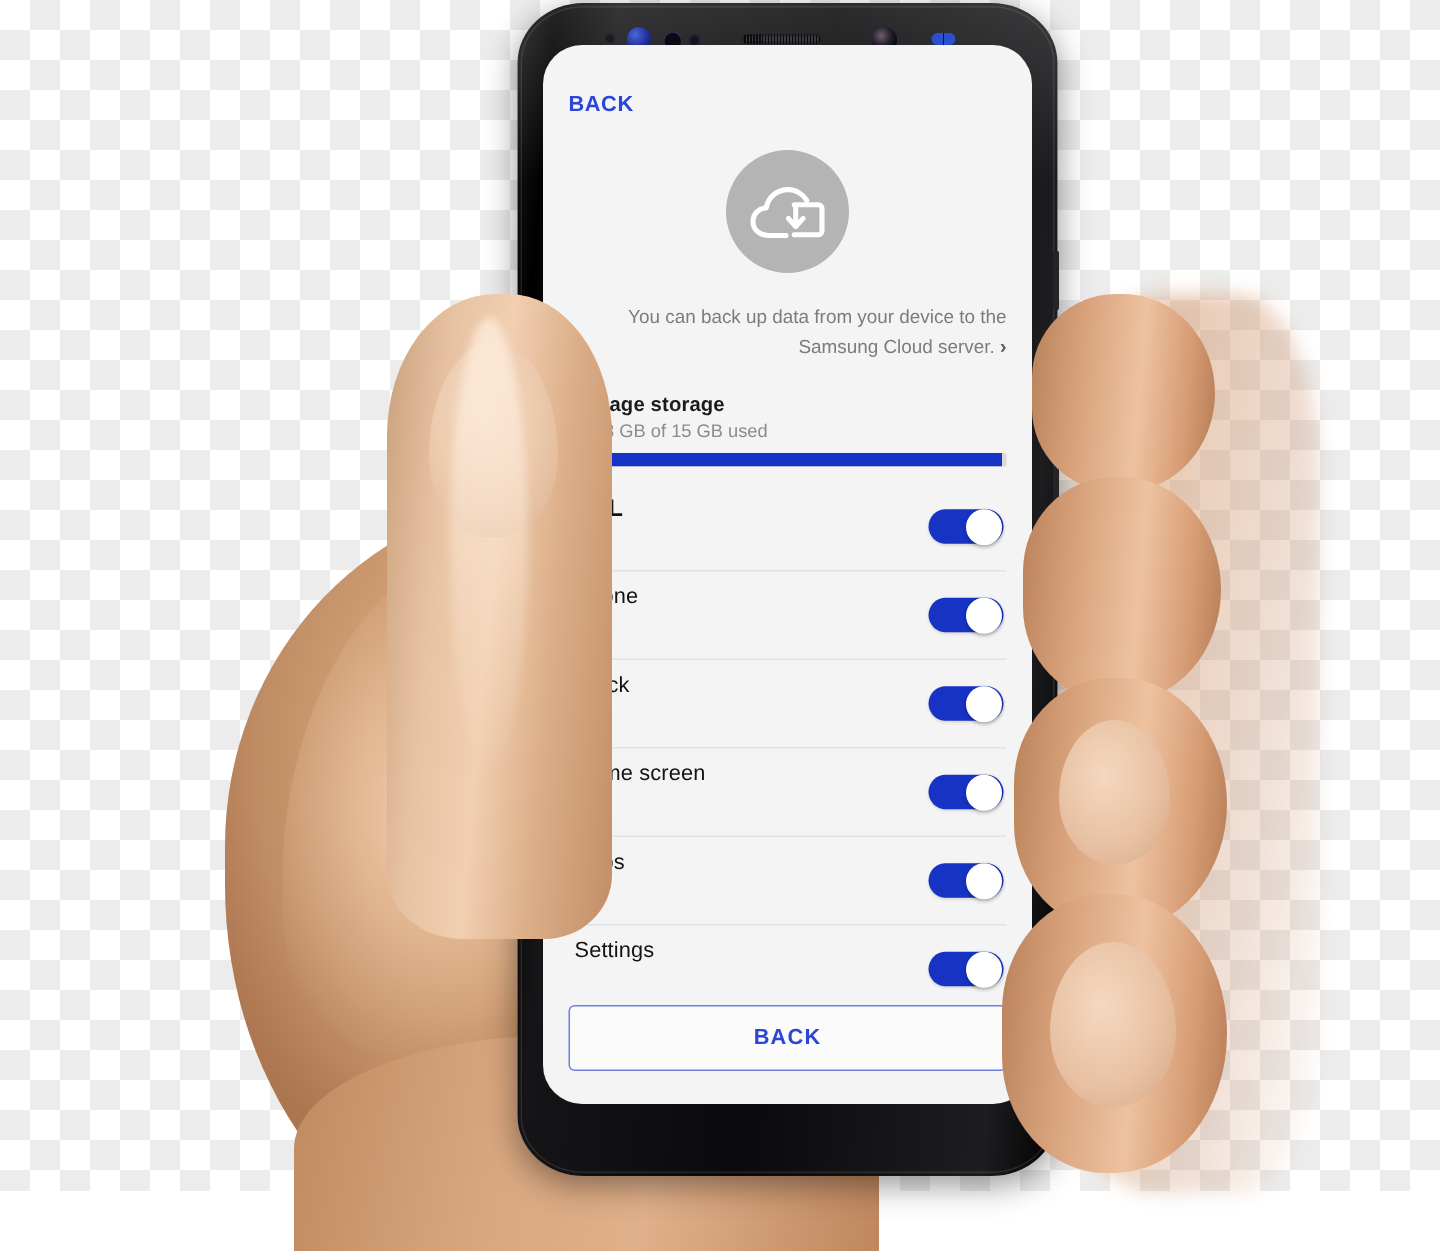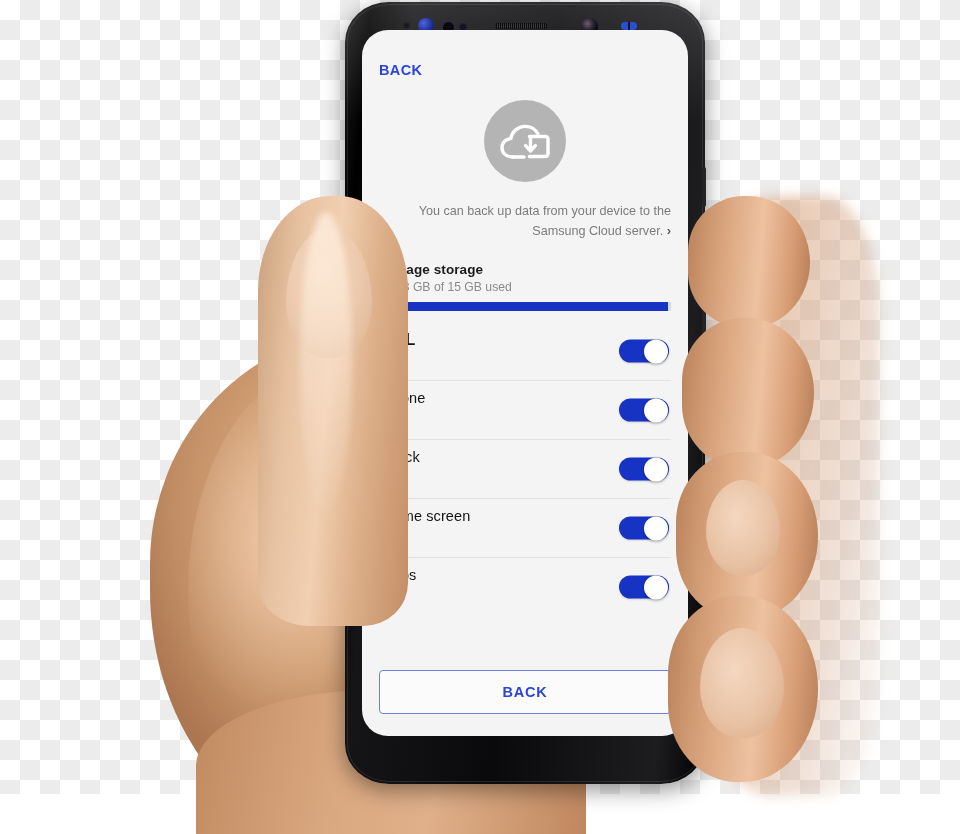--- a/index.html
+++ b/index.html
@@ -314,20 +314,26 @@
               <div class="switch" style="background: rgb(23, 51, 196);">
                 <div class="knob"></div>
               </div>
             </div>
             <div class="row">
               <div class="row-label">Apps</div>
               <div class="switch" style="background: rgb(23, 51, 196);">
                 <div class="knob"></div>
               </div>
             </div>
+            <div class="row">
+              <div class="row-label">Settings</div>
+              <div class="switch" style="background: rgb(23, 51, 196);">
+                <div class="knob"></div>
+              </div>
+            </div>
           </div>
 
         <div id="start-button" style="color: rgb(43, 69, 216); border-color: rgb(111, 127, 224);">
           <span>BACK</span>
         </div>
 
       </div>
     </div>
   </div>
 

